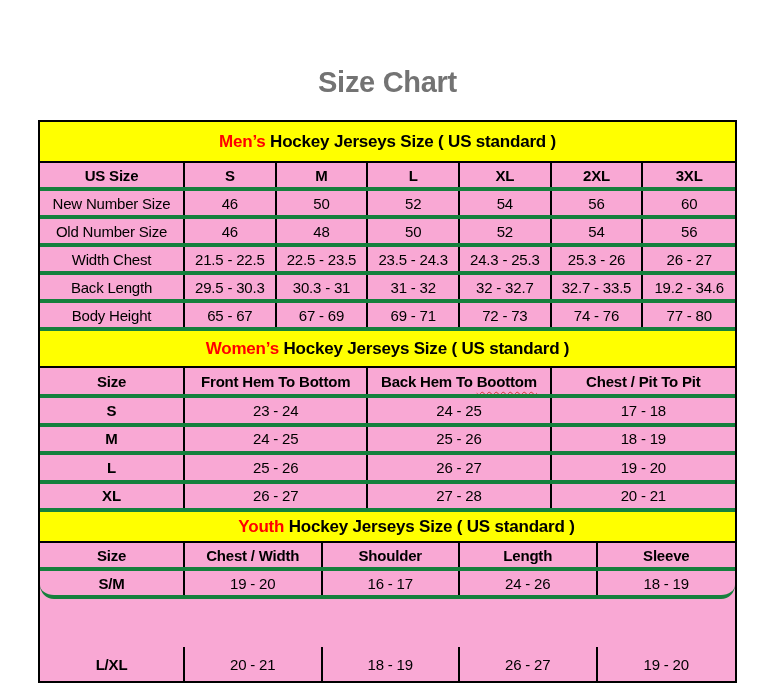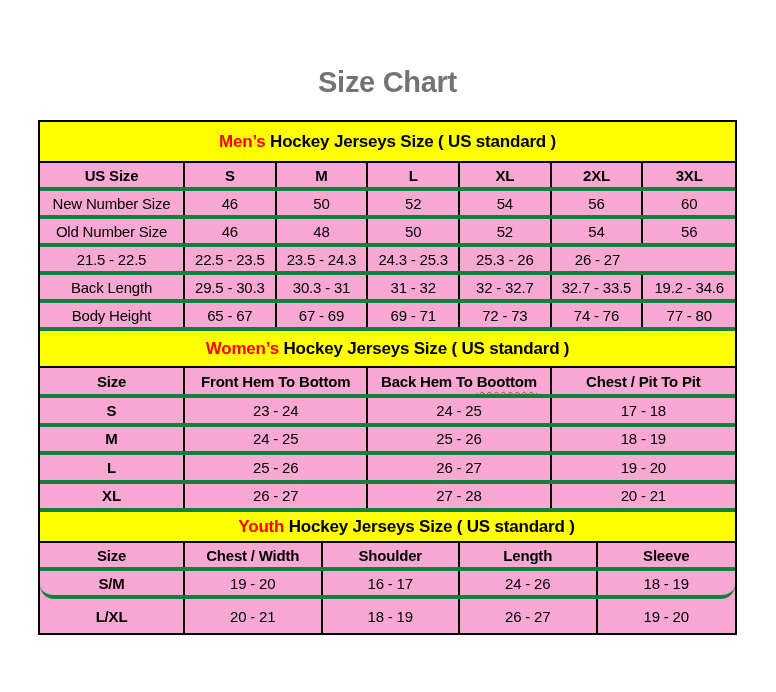--- a/index.html
+++ b/index.html
@@ -109,20 +109,21 @@
       <div class="grid-row" style="grid-template-columns: 145px repeat(6, 1fr); height: 28px;">
         <div class="cell">Old Number Size</div>
         <div class="cell">46</div>
         <div class="cell">48</div>
         <div class="cell">50</div>
         <div class="cell">52</div>
         <div class="cell">54</div>
         <div class="cell">56</div>
       </div>
       <div class="grid-row" style="grid-template-columns: 145px repeat(6, 1fr); height: 28px;">
+        <div class="cell">Width Chest</div>
         <div class="cell">21.5 - 22.5</div>
         <div class="cell">22.5 - 23.5</div>
         <div class="cell">23.5 - 24.3</div>
         <div class="cell">24.3 - 25.3</div>
         <div class="cell">25.3 - 26</div>
         <div class="cell">26 - 27</div>
       </div>
       <div class="grid-row" style="grid-template-columns: 145px repeat(6, 1fr); height: 28px;">
         <div class="cell">Back Length</div>
         <div class="cell">29.5 - 30.3</div>
@@ -180,21 +181,21 @@
         <div class="cell head"><span>Length</span></div>
         <div class="cell head"><span>Sleeve</span></div>
       </div>
       <div class="grid-row" style="grid-template-columns: 145px repeat(4, 1fr); height: 28px; border-radius: 14px;">
         <div class="cell bold-label">S/M</div>
         <div class="cell">19 - 20</div>
         <div class="cell">16 - 17</div>
         <div class="cell">24 - 26</div>
         <div class="cell">18 - 19</div>
       </div>
-      <div class="grid-row" style="grid-template-columns: 145px repeat(4, 1fr); height: 34px;">
+      <div class="grid-row" style="grid-template-columns: 145px repeat(4, 1fr); height: 34px; margin-top: 48px;">
         <div class="cell bold-label">L/XL</div>
         <div class="cell">20 - 21</div>
         <div class="cell">18 - 19</div>
         <div class="cell">26 - 27</div>
         <div class="cell">19 - 20</div>
       </div>
     </div>
 </div>
 
 </body></html>

